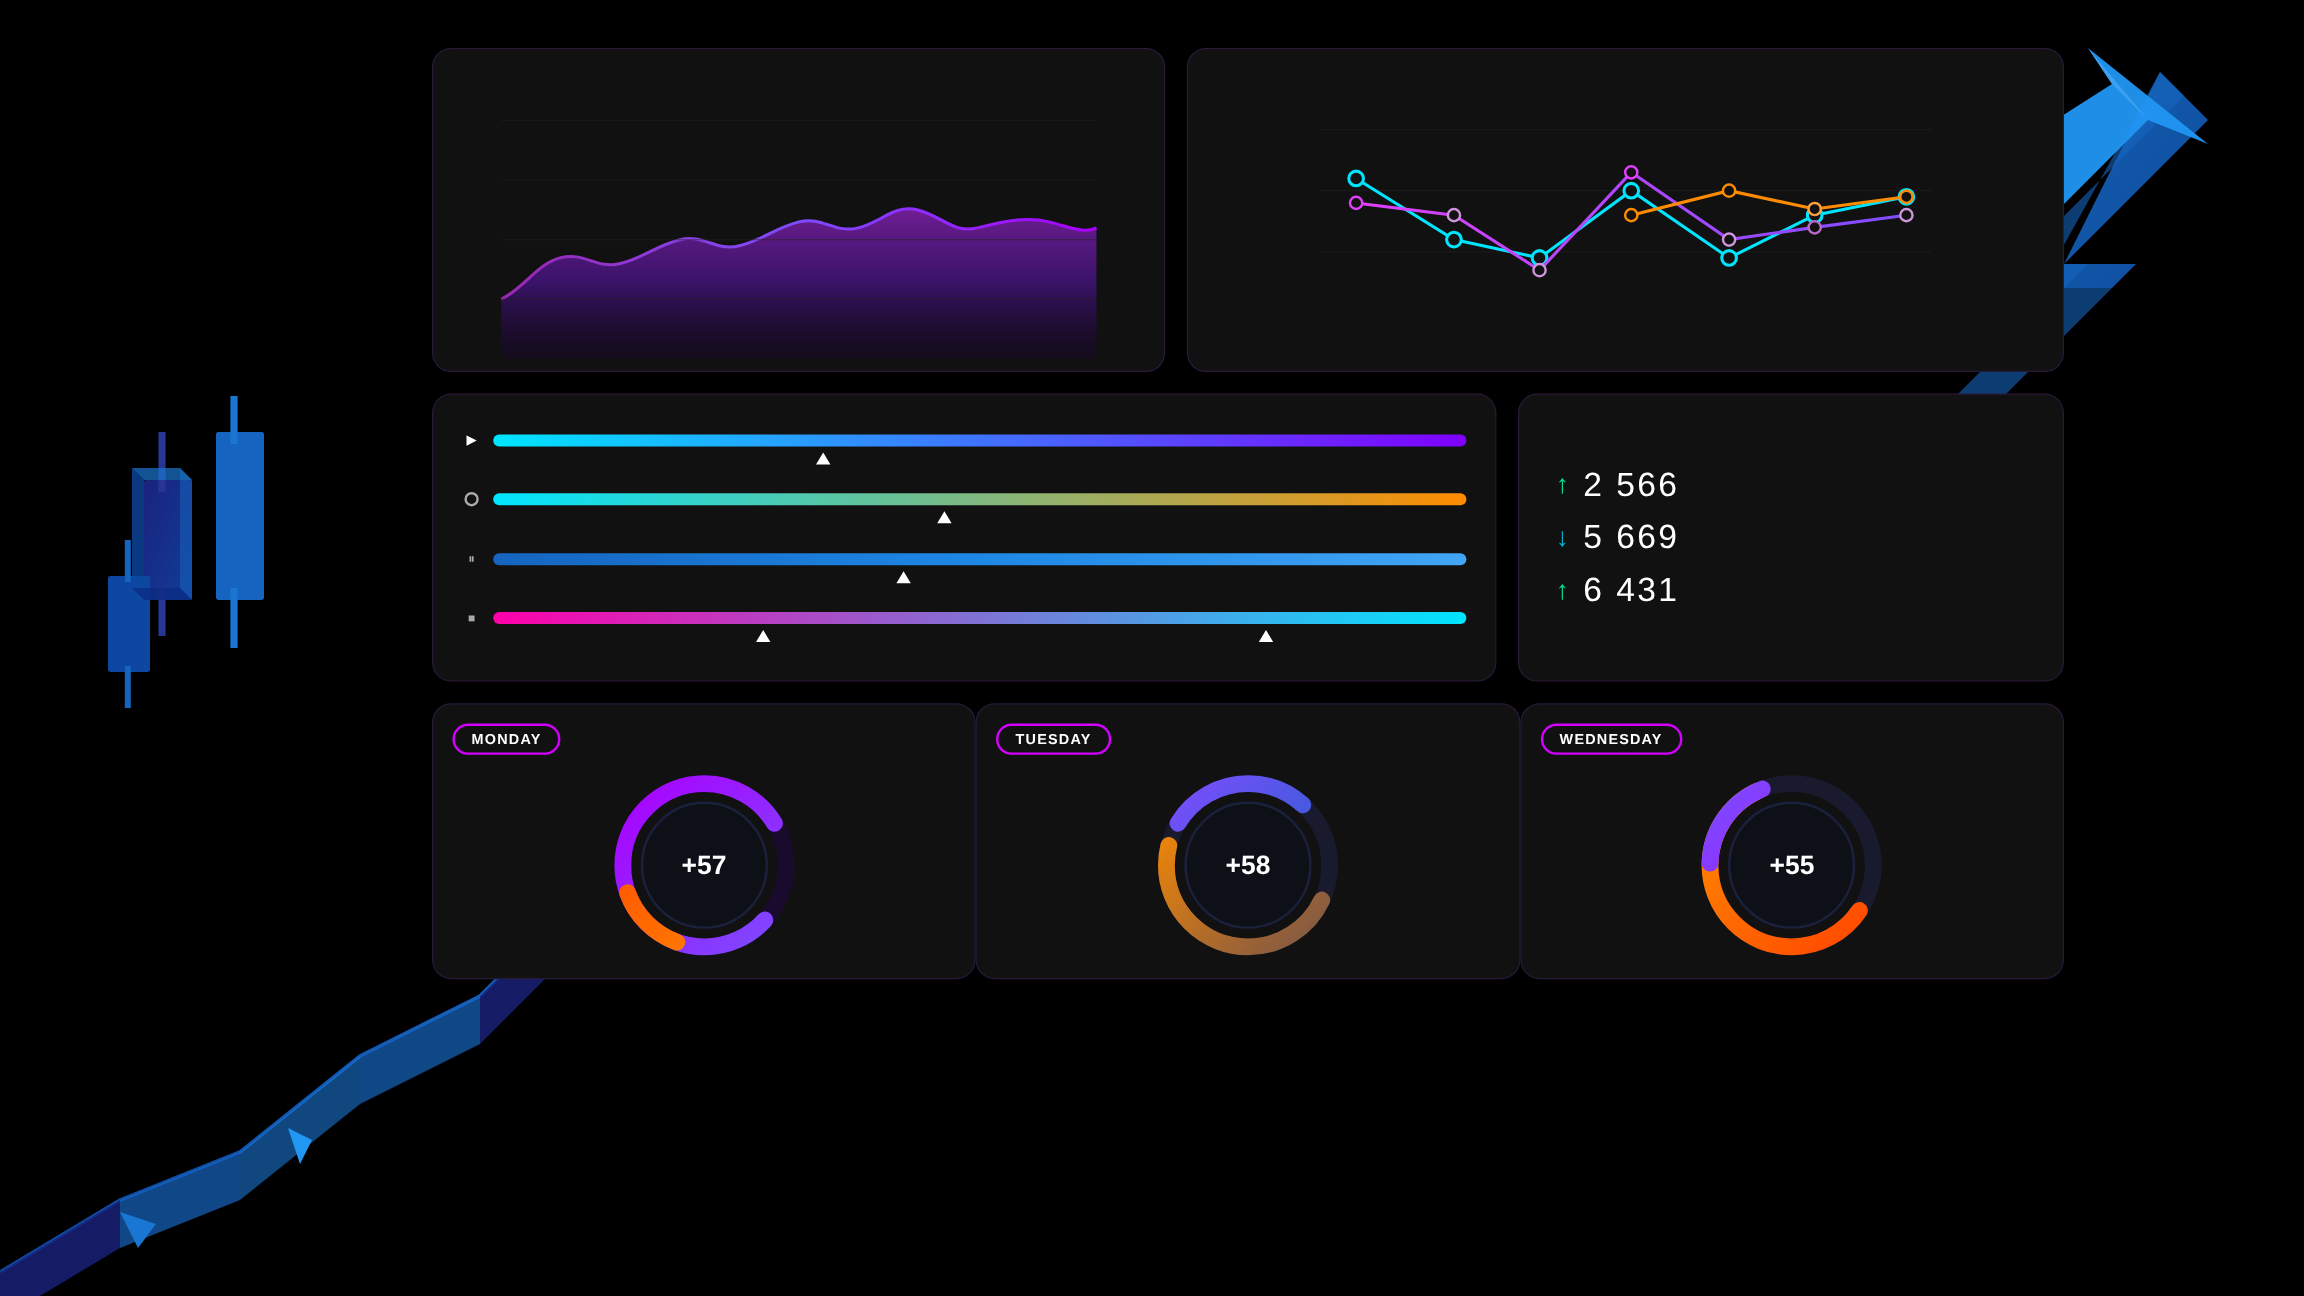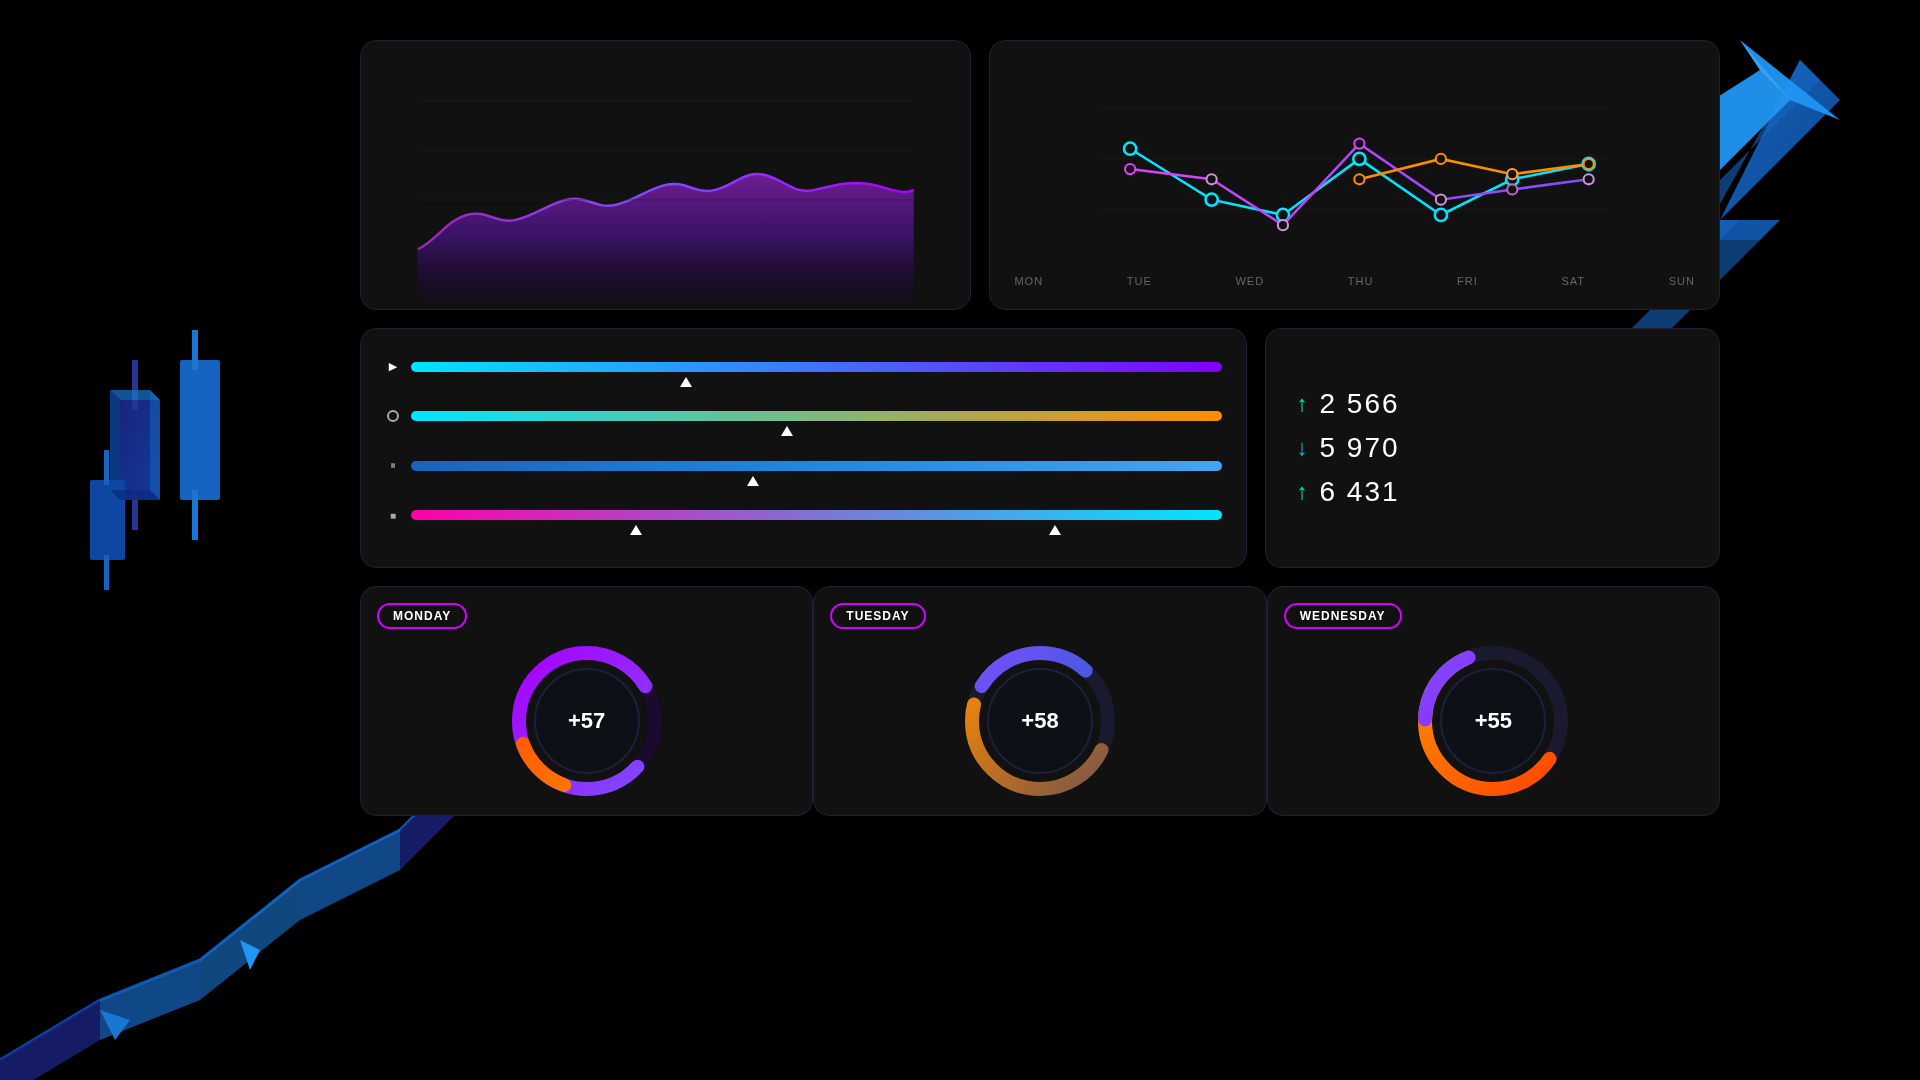--- a/index.html
+++ b/index.html
@@ -392,29 +392,20 @@
           <circle cx="405" cy="130" r="5" fill="#111" stroke="#ba68c8" stroke-width="2"></circle>
           <circle cx="480" cy="120" r="5" fill="#111" stroke="#ce93d8" stroke-width="2"></circle>
 
           <polyline points="255,120 335,100 405,115 480,105" stroke="#ff8c00" stroke-width="2.5" fill="none"></polyline>
           <circle cx="255" cy="120" r="5" fill="#111" stroke="#ff8c00" stroke-width="2"></circle>
           <circle cx="335" cy="100" r="5" fill="#111" stroke="#ff8c00" stroke-width="2"></circle>
           <circle cx="405" cy="115" r="5" fill="#111" stroke="#ffa040" stroke-width="2"></circle>
           <circle cx="480" cy="105" r="5" fill="#111" stroke="#ff8c00" stroke-width="2"></circle>
         </svg>
       </div>
-      <div class="line-chart-labels">
-        <span>MON</span>
-        <span>TUE</span>
-        <span>WED</span>
-        <span>THU</span>
-        <span>FRI</span>
-        <span>SAT</span>
-        <span>SUN</span>
-      </div>
     </div>
 
   </div>
 
   <div class="row2">
 
     <div class="card card-sliders">
 
       <div class="slider-row">
         <div class="slider-track-container">
@@ -467,21 +458,21 @@
 
     </div>
 
     <div class="card card-stats">
       <div class="stat-row">
         <span class="stat-arrow-up">↑</span>
         <span class="stat-value">2 566</span>
       </div>
       <div class="stat-row">
         <span class="stat-arrow-down">↓</span>
-        <span class="stat-value">5 970</span>
+        <span class="stat-value">5 669</span>
       </div>
       <div class="stat-row">
         <span class="stat-arrow-up">↑</span>
         <span class="stat-value">6 431</span>
       </div>
     </div>
 
   </div>
 
   <div class="row3">

